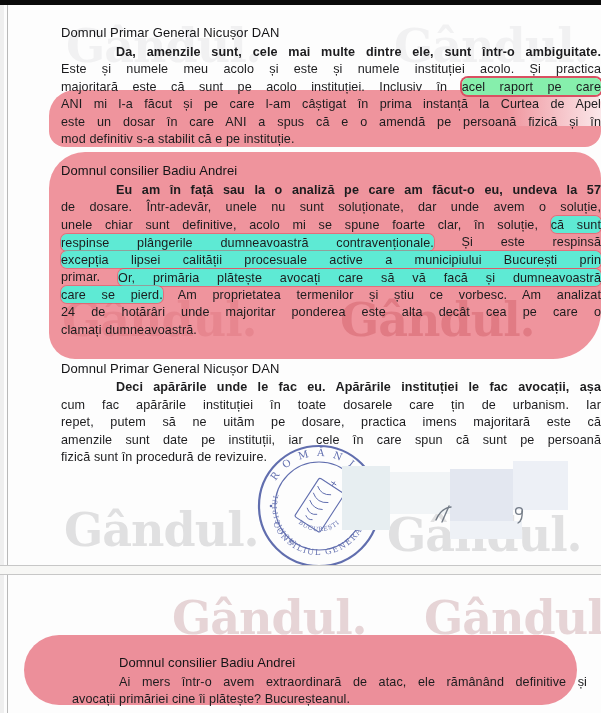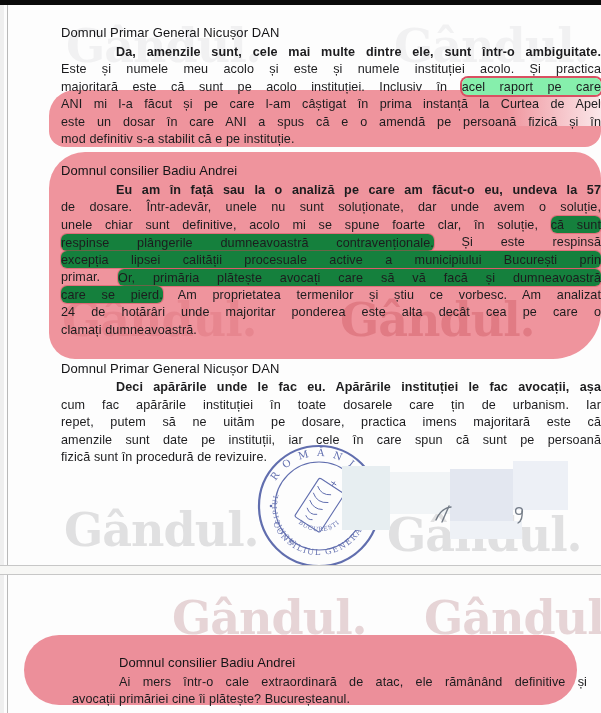--- a/index.html
+++ b/index.html
@@ -34,21 +34,21 @@
     font-size:12.6px;letter-spacing:.1px;}
   .hd{height:16.5px;line-height:16.5px;font-size:13px;color:#141416;
     text-underline-offset:2px;margin-bottom:2px;width:fit-content;}
   .ln{height:17.5px;line-height:17.5px;text-align:justify;text-align-last:justify;}
   .ln.last{text-align-last:left;}
   .ind{padding-left:55px;font-weight:bold;}
   .mt1{margin-top:14.5px;}
   .mt2{margin-top:21.5px;}
   .hd2{margin-left:47px;}
   .ind2{padding-left:47px;}
-  .hl2{background:#15803d;border-radius:6px;padding:1.5px 0;
+  .hl2{background:#5eead4;border-radius:6px;padding:1.5px 0;
     box-shadow:0 0 0 1px rgba(211,67,84,.45);}
   .hl2.outlined{background:#86efac;box-shadow:0 0 0 2px #d95062;}
 
   
   .wm{position:absolute;font-family:"DejaVu Serif", serif;font-weight:bold;
     font-size:46px;letter-spacing:-1px;white-space:nowrap;pointer-events:none;
     mix-blend-mode:multiply;}
   .wm-g1{left:60px;top:498px;color:rgba(75,75,82,.16);}
   .wm-g2{left:383px;top:503px;color:rgba(75,75,82,.16);}
   .wm-r1{left:336px;top:288px;color:rgba(185,40,56,.20);}
@@ -169,16 +169,16 @@
 <div class="divider"></div>
 
 <div class="page page2">
   <div class="blob pill3"></div>
 
   <div class="wm wm-p1">Gândul.</div>
   <div class="wm wm-p2">Gândul.</div>
 
   <div class="textcol2">
     <div class="hd hd2">Domnul consilier Badiu Andrei</div>
-    <div class="ln ind2">Ai mers într-o cale extraordinară de atac, ele rămânând definitive și</div>
+    <div class="ln ind2">Ai mers într-o avem extraordinară de atac, ele rămânând definitive și</div>
     <div class="ln last">avocații primăriei cine îi plătește? Bucureșteanul.</div>
   </div>
 </div>
 
 </body></html>

